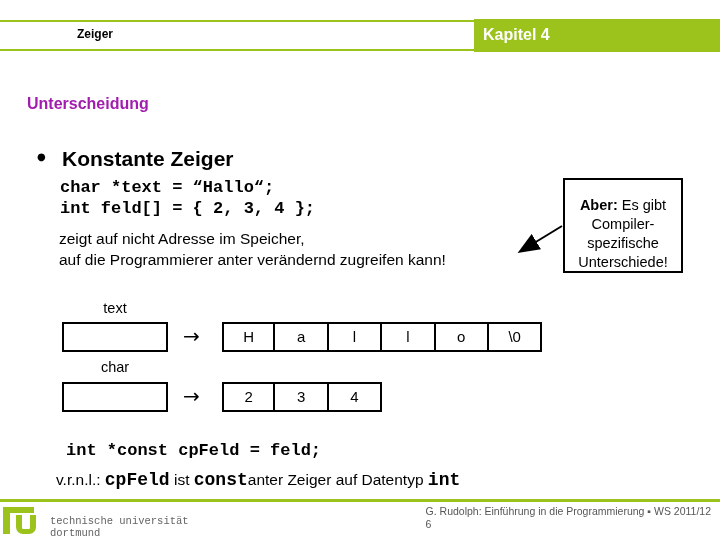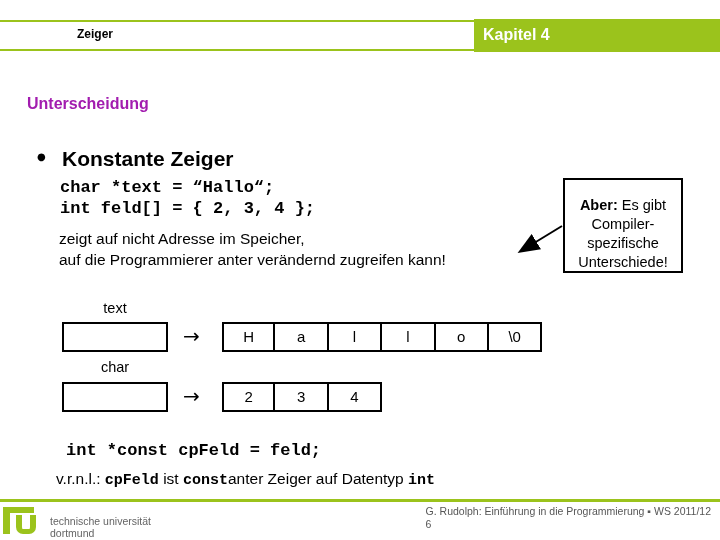--- a/index.html
+++ b/index.html
@@ -36,31 +36,31 @@
   .ptr-box{position:absolute;left:62px;width:106px;height:30px;border:2px solid #000;
            box-sizing:border-box;background:#fff;}
   .dgm-arrow{position:absolute;left:183px;font-size:20px;font-family:"DejaVu Sans",sans-serif;}
   .cellrow{position:absolute;left:222px;display:flex;}
   .cell{width:53.4px;height:30px;box-sizing:border-box;border:2px solid #000;border-left:none;
         text-align:center;line-height:26px;font-size:15px;background:#fff;}
   .cell:first-child{border-left:2px solid #000;}
 
   .code3{position:absolute;left:66px;top:440px;text-align:center;}
   .expl{position:absolute;left:56px;top:470px;font-size:15.5px;white-space:pre;}
-  .expl .m{font-family:"Liberation Mono","DejaVu Sans Mono",monospace;font-weight:bold;font-size:15px;}
+  .expl .m{font-family:"Liberation Mono","DejaVu Sans Mono",monospace;font-weight:bold;font-size:18px;}
 
   
   .foot-line{position:absolute;left:0;top:499px;width:720px;height:3px;background:#9bc31c;}
   .tu-logo{position:absolute;left:3px;top:507px;width:36px;height:28px;}
   .tu-logo .bar{position:absolute;left:0;top:0;width:31px;height:6px;background:#9bc31c;}
   .tu-logo .stem{position:absolute;left:0;top:6px;width:7px;height:21px;background:#9bc31c;}
   .tu-logo .u{position:absolute;left:13px;top:8px;width:20px;height:19px;box-sizing:border-box;
               border-left:6px solid #9bc31c;border-right:6px solid #9bc31c;
               border-bottom:5px solid #9bc31c;border-radius:0 0 7px 7px;}
-  .institution{position:absolute;left:50px;top:516px;font-size:10.5px;line-height:11.5px;color:#646464;}
+  .institution{position:absolute;left:50px;top:516px;font-size:10.5px;line-height:11.5px;color:#646464;font-family:Liberation Mono, monospace;}
   .credit{position:absolute;right:9px;top:505px;text-align:left;font-size:10.5px;line-height:12.5px;
           color:#565656;font-family:"Liberation Sans","DejaVu Sans",sans-serif;}
 </style>
 </head>
 <body>
 
 <div class="slide">
 
   <div class="hdr-whitebox"></div>
   <div class="hdr-title">Zeiger</div>

